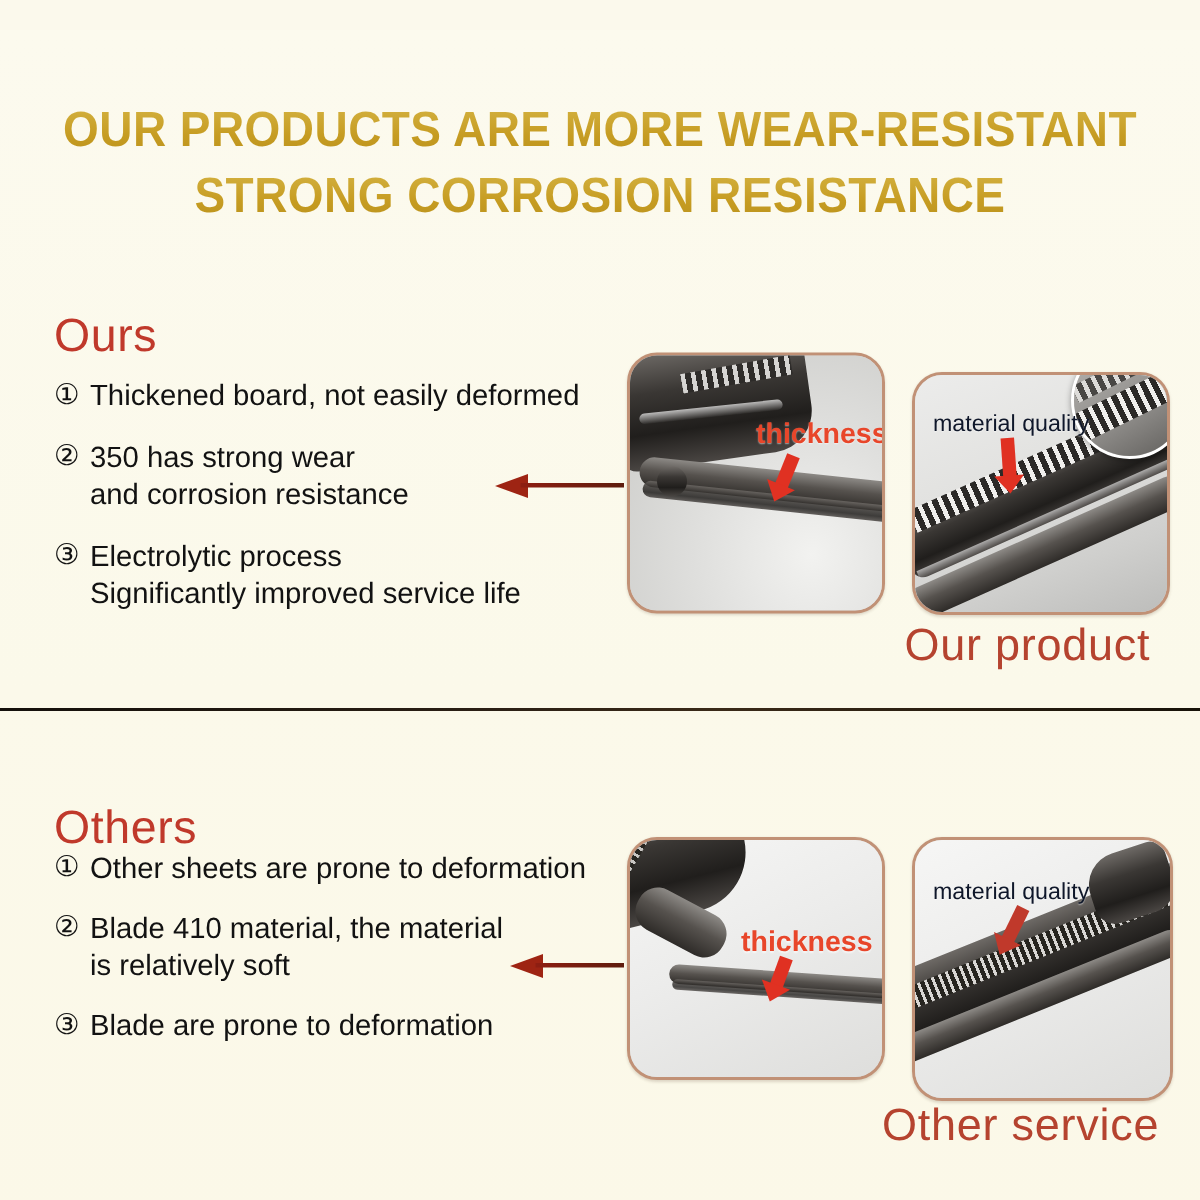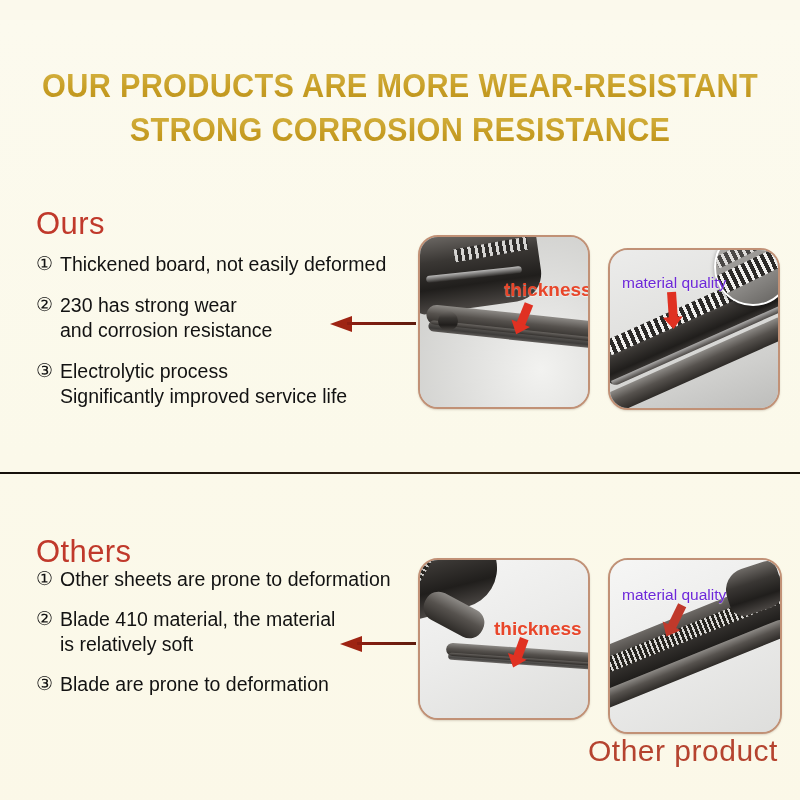--- a/index.html
+++ b/index.html
@@ -195,21 +195,21 @@
     font-weight: bold;
     white-space: nowrap;
     text-shadow: 0 1px 1px rgba(255,255,255,0.55);
   }
   .label-thickness {
     color: #e8462a;
     font-size: 19px;
     text-align: center;
   }
   .label-material {
-    color: #6d28d9;
+    color: #0f172a;
     font-size: 15.5px;
     font-weight: normal;
   }
 
   
   .red-stub {
     position: absolute;
     width: 9px;
     background: #e03122;
   }
@@ -259,21 +259,21 @@
 
   <div class="section-title ours">Ours</div>
 
   <div class="bullets ours">
     <div class="bullet">
       <span class="bullet-num">①</span>
       <span class="bullet-text">Thickened board, not easily deformed</span>
     </div>
     <div class="bullet">
       <span class="bullet-num">②</span>
-      <span class="bullet-text">230 has strong wear
+      <span class="bullet-text">350 has strong wear
  and corrosion resistance</span>
     </div>
     <div class="bullet">
       <span class="bullet-num">③</span>
       <span class="bullet-text">Electrolytic process
  Significantly improved service life</span>
     </div>
   </div>
 
   <div class="arrow top">
@@ -312,20 +312,21 @@
         <div style="position:absolute; inset:0; background:linear-gradient(150deg,#b9b7b4,#8d8b88 60%,#5e5c59 100%);"></div>
         <div class="teeth" style="left:-4px; top:26px; width:96px; height:20px; transform:rotate(-26deg);"></div>
         <div class="teeth" style="left:-4px; top:6px; width:96px; height:12px; transform:rotate(-26deg); opacity:.75;"></div>
       </div>
 
       <div class="photo-label label-material" style="left:12px; top:24px;">material quality</div>
       <div class="red-stub" style="left:58px; top:42px; height:28px; transform:rotate(-4deg);"></div>
     </div>
   </div>
 
+  <div class="caption our">Our product</div>
 
   <div class="divider"></div>
 
   <div class="section-title others">Others</div>
 
   <div class="bullets others">
     <div class="bullet">
       <span class="bullet-num">①</span>
       <span class="bullet-text">Other sheets are prone to deformation</span>
     </div>
@@ -368,15 +369,15 @@
       <div class="blade-dark" style="left:-30px; top:52px; width:230px; height:58px; border-radius:12px; transform:rotate(-22deg);"></div>
       <div class="teeth-fine" style="left:-22px; top:64px; width:206px; height:15px; transform:rotate(-22deg);"></div>
       <div class="blade-mid" style="left:-24px; top:96px; width:210px; height:18px; border-radius:9px; transform:rotate(-22deg);"></div>
       <div class="blade-dark" style="left:116px; top:6px; width:56px; height:46px; border-radius:22px 10px 18px 14px; transform:rotate(-18deg);"></div>
 
       <div class="photo-label label-material" style="left:12px; top:26px;">material quality</div>
       <div class="red-stub dark" style="left:62px; top:44px; height:26px; transform:rotate(26deg);"></div>
     </div>
   </div>
 
-  <div class="caption other">Other product</div>
+  <div class="caption other">Other service</div>
 
 </div>
 
 </body></html>

